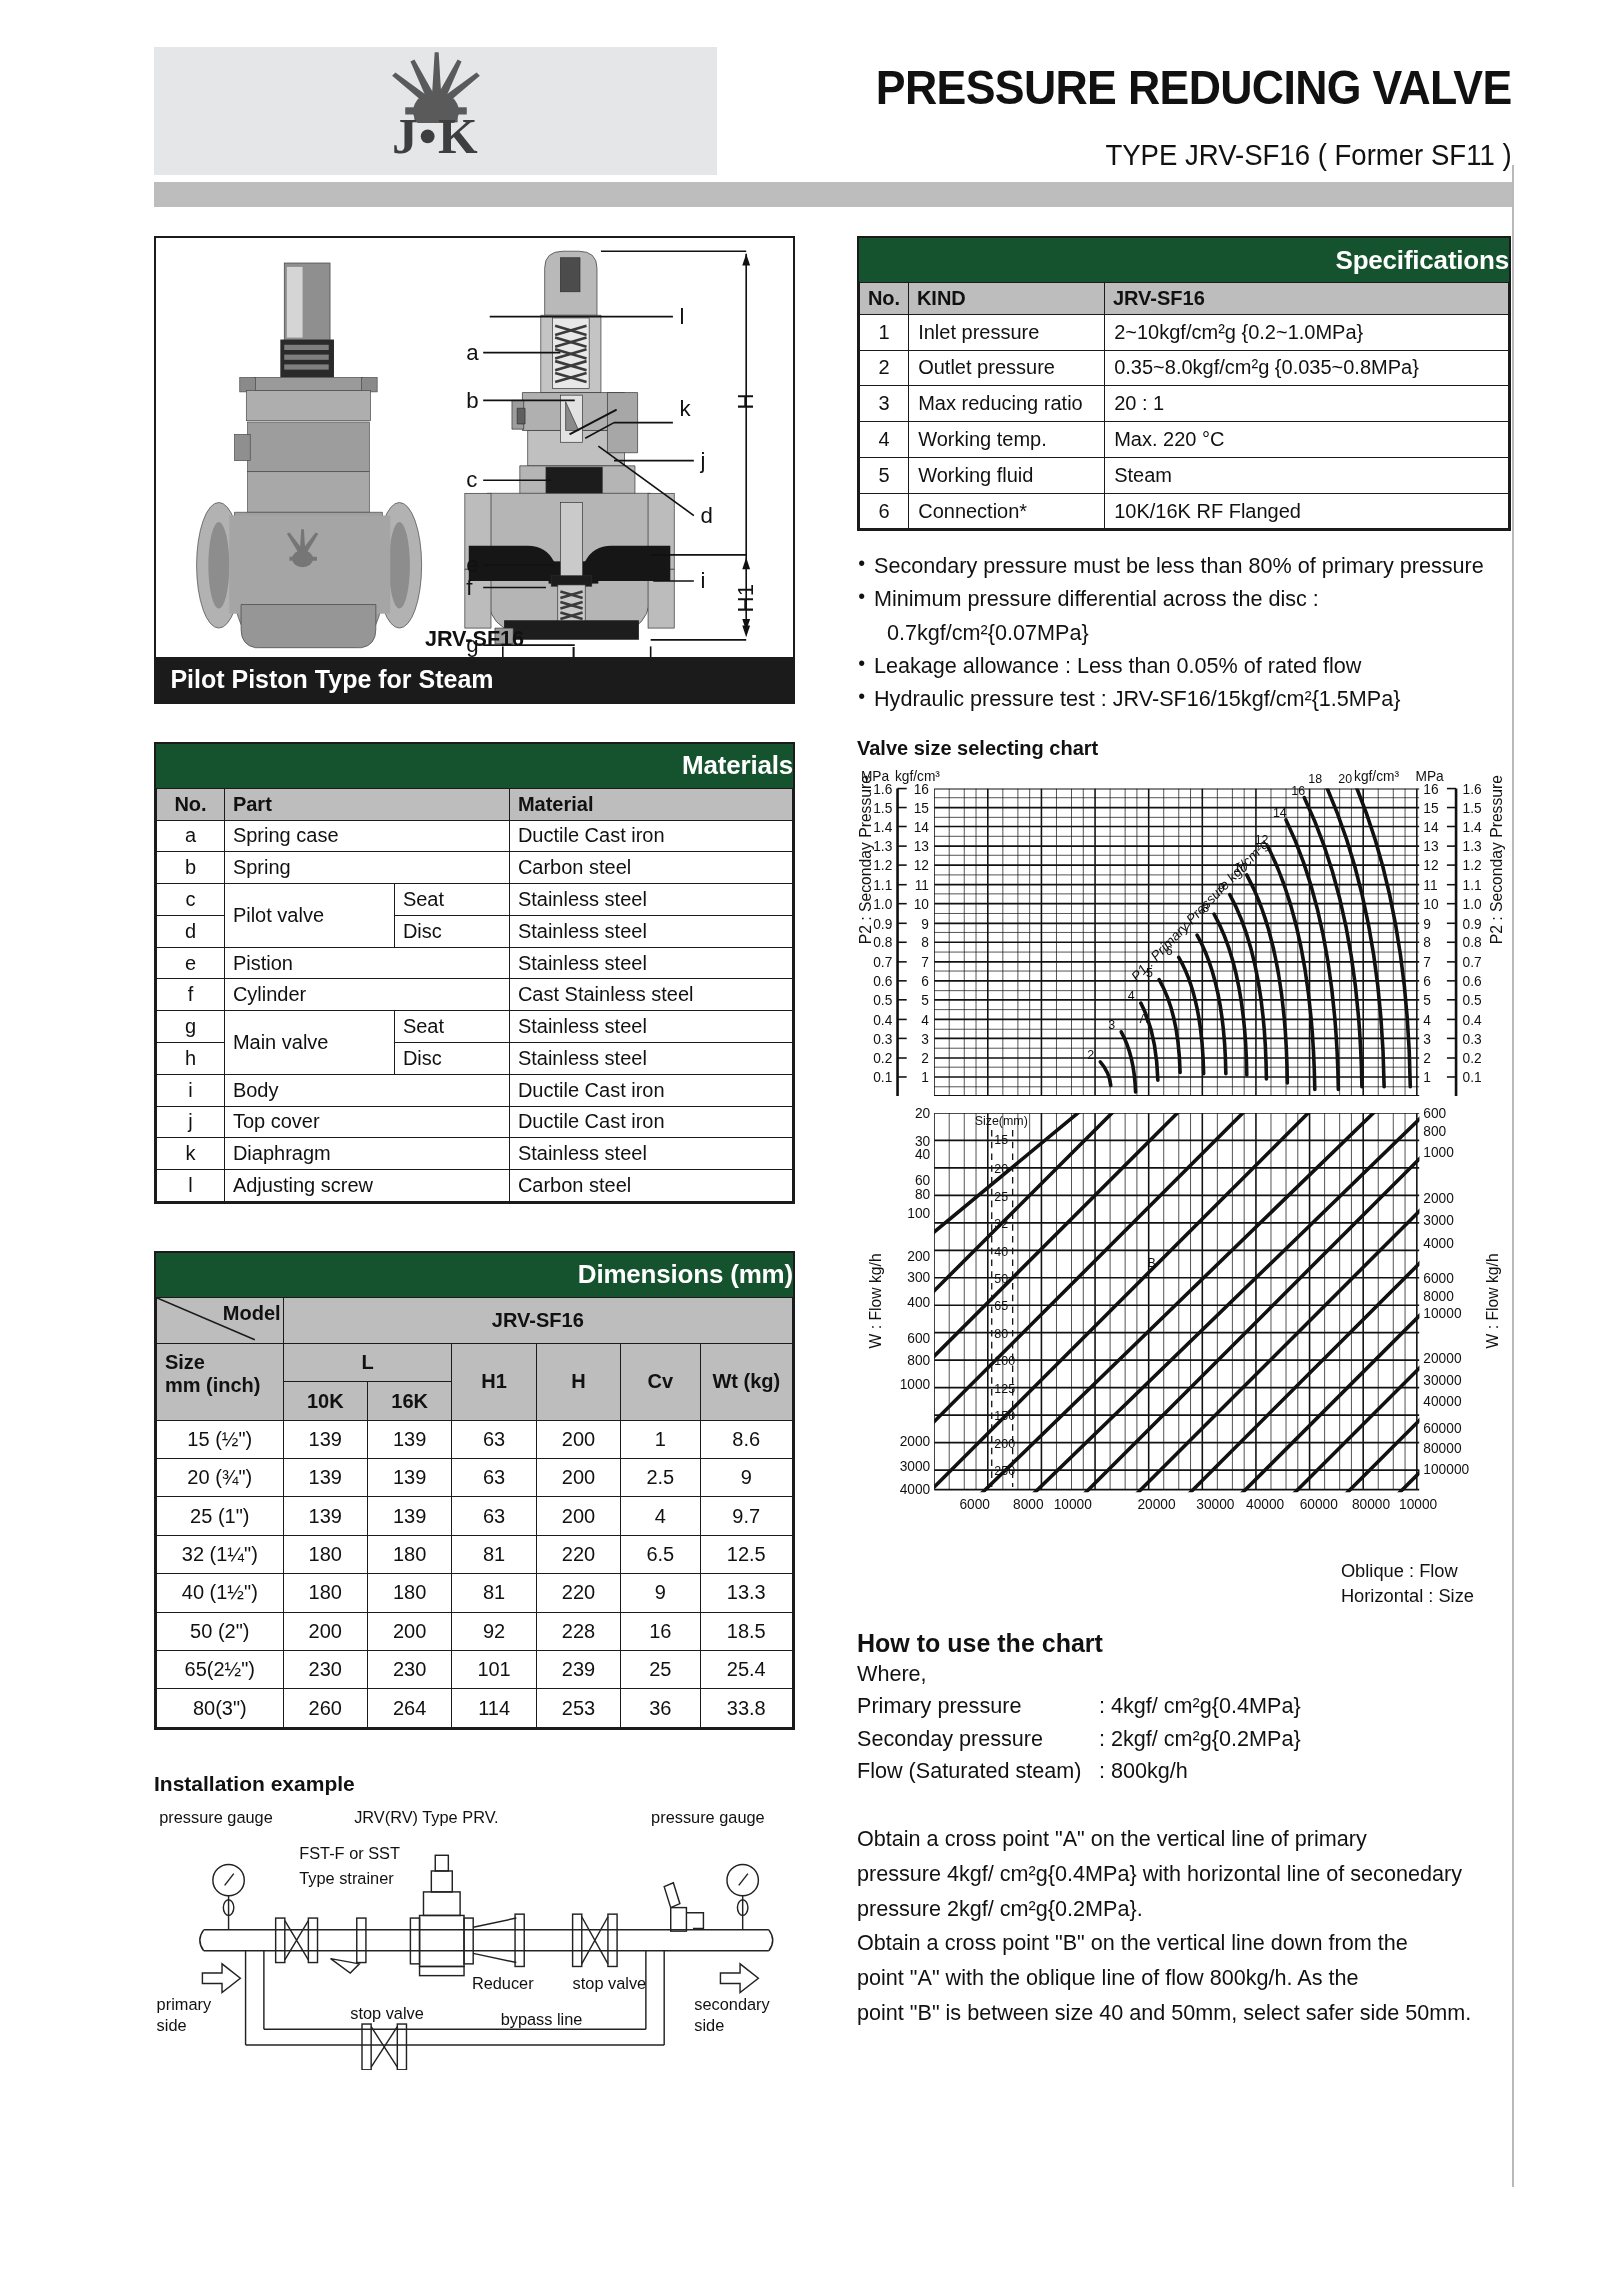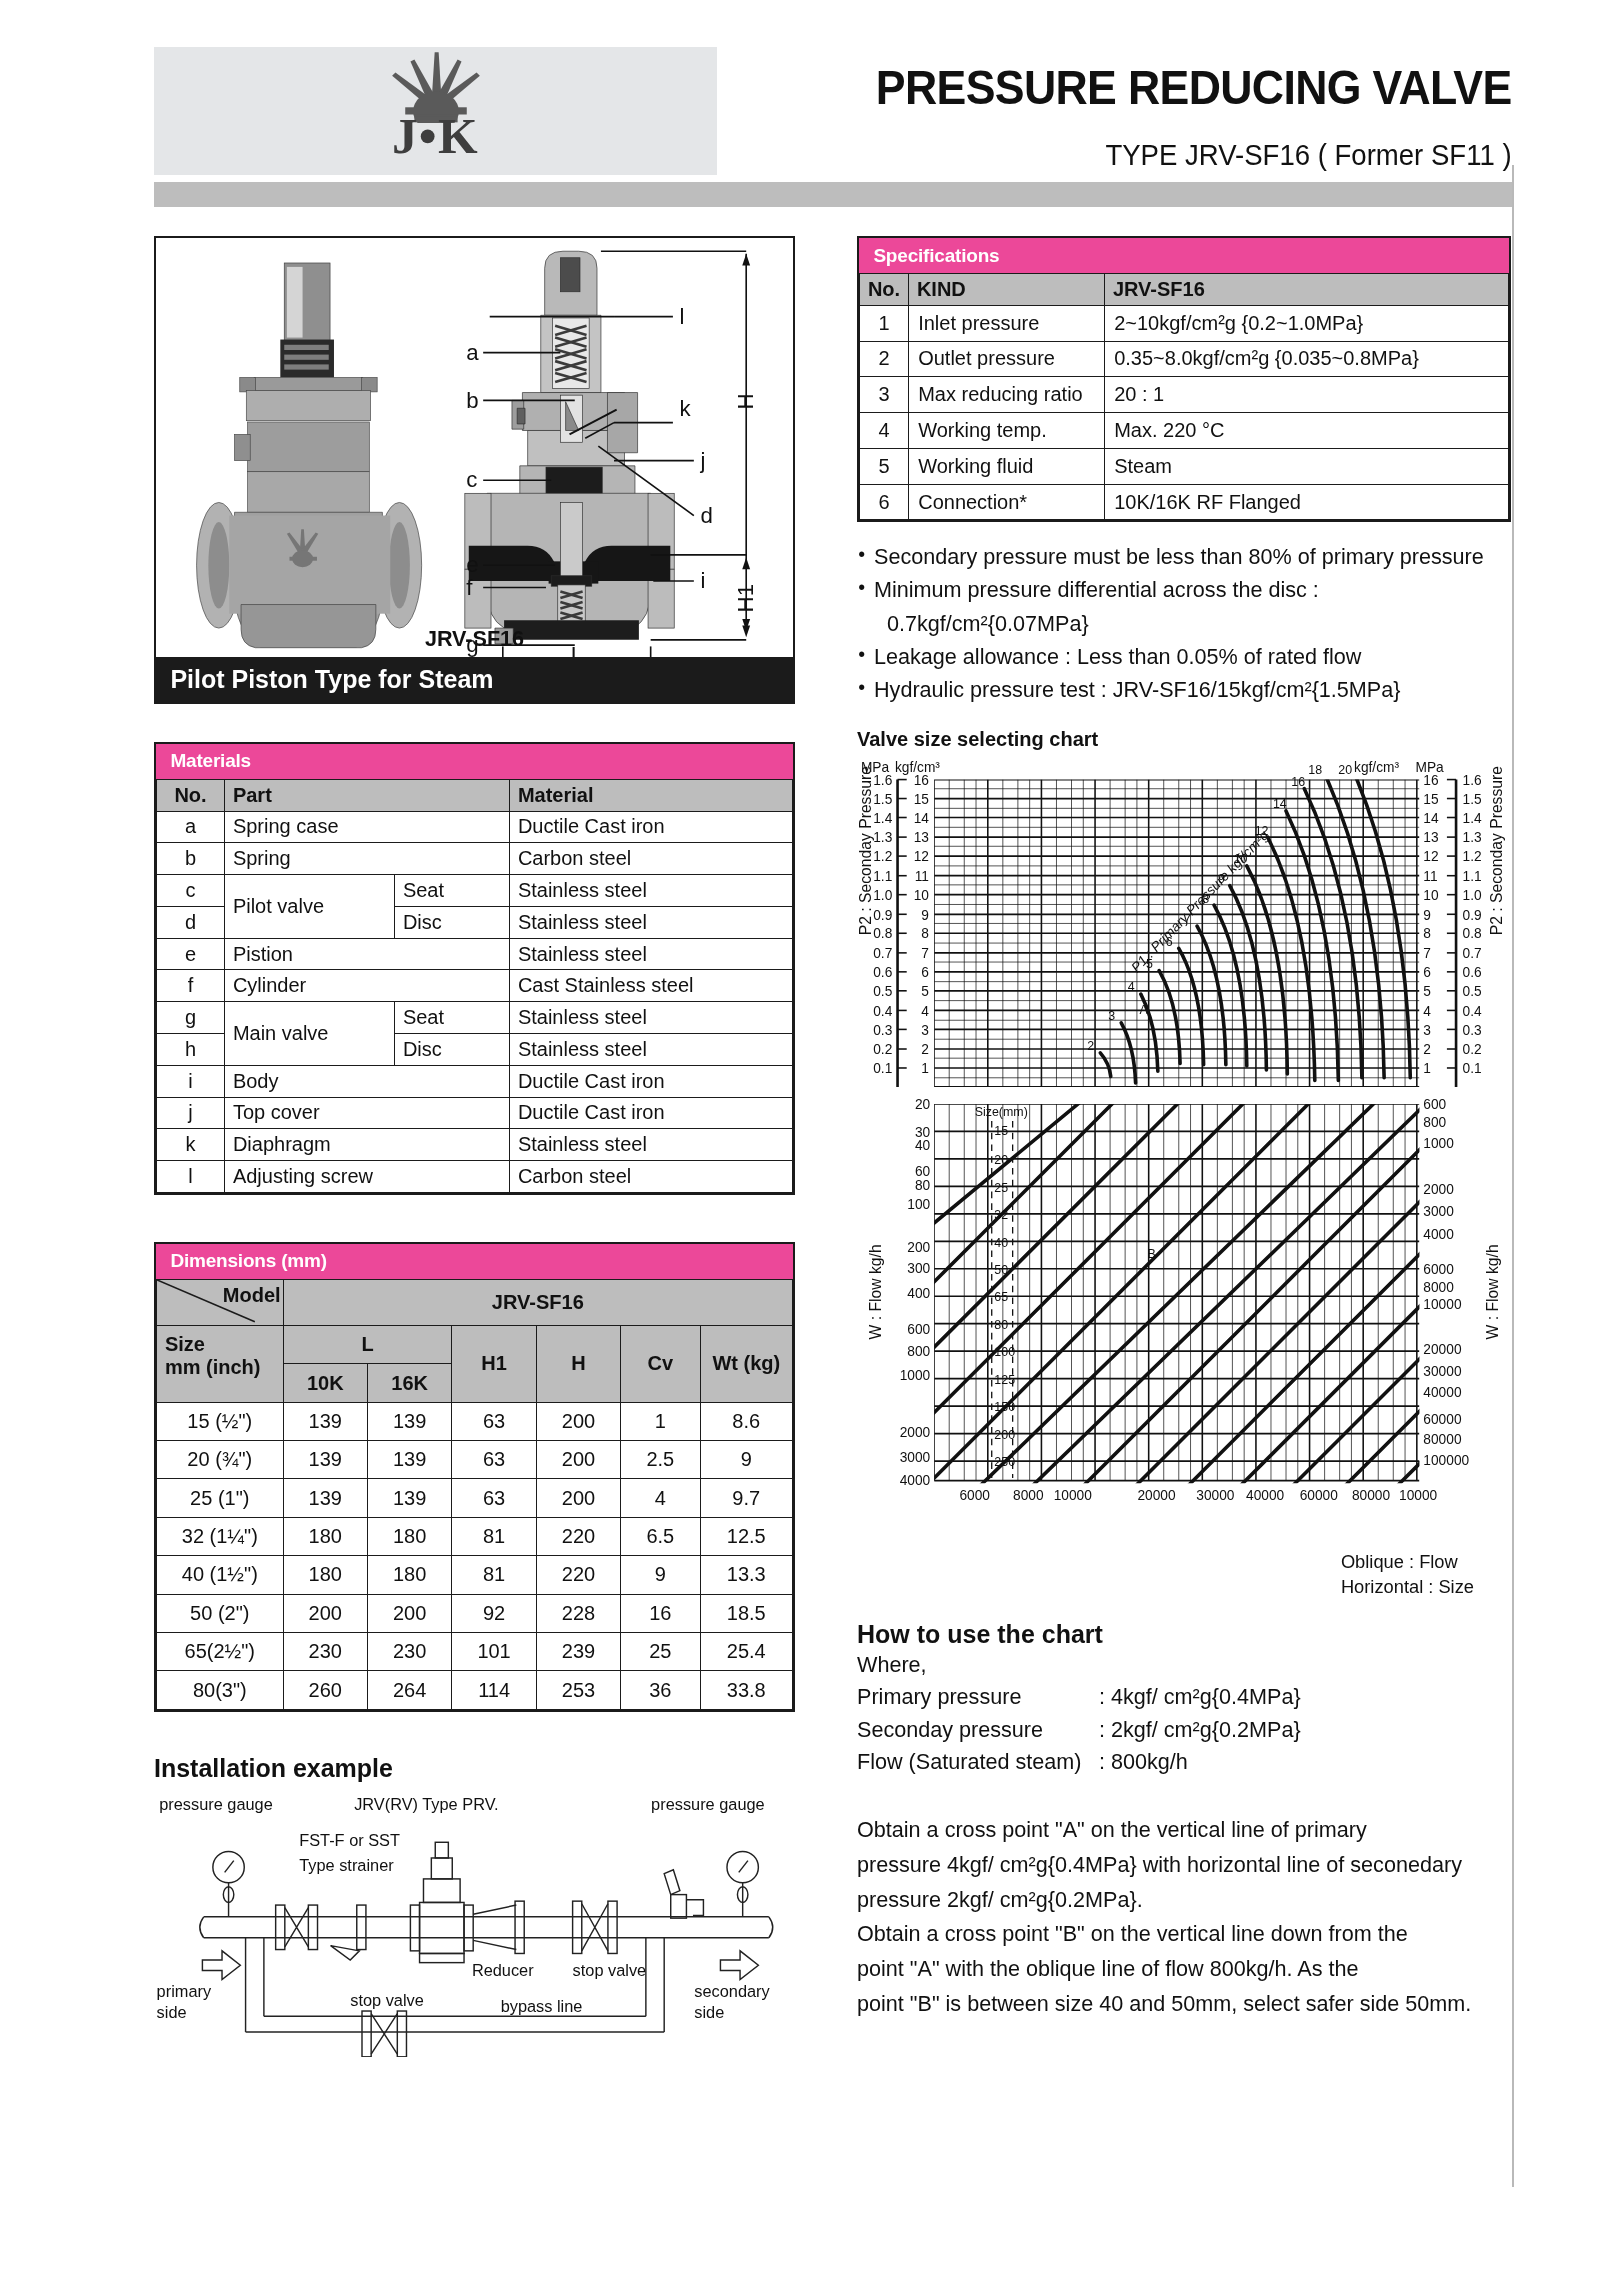--- a/index.html
+++ b/index.html
@@ -16,22 +16,22 @@
   .logo-rays{position:absolute;left:0;top:0;width:164px;height:72px;}
   .logo-jk{position:absolute;left:0;top:60px;width:164px;text-align:center;
            font-family:"Liberation Serif",serif;font-weight:700;font-size:51px;color:#3e3e3e;letter-spacing:1.3px;line-height:1;}
   .title{position:absolute;right:111px;top:60px;font-size:48px;font-weight:700;letter-spacing:-0.7px;
          transform:scaleX(.93);transform-origin:right center;white-space:nowrap;}
   .subtitle{position:absolute;right:111px;top:139px;font-size:29px;font-weight:400;
             transform:scaleX(.95);transform-origin:right center;white-space:nowrap;}
   .grayband{position:absolute;left:154px;top:182px;width:1358px;height:25px;background:#bdbdbd;}
 
   
-  .blk-title{background:#ec4899;color:#fff;font-size:19px;font-weight:700;
-             padding:6.5px 0 6.5px 14.4px;box-sizing:border-box;letter-spacing:-0.2px;}
+  .blk-title{background:#14532d;color:#fff;font-size:26px;font-weight:700;
+             padding:6.5px 0 6.5px 14.4px;box-sizing:border-box;letter-spacing:-0.2px;text-align:right;}
 
   table{border-collapse:collapse;width:100%;}
   td,th{border:1.3px solid #1b1b1b;font-size:20px;font-weight:400;padding:3.9px 7.9px;
         box-sizing:border-box;text-align:left;vertical-align:middle;color:#111;}
   th{background:#bdbdbd;font-weight:700;}
   .ctr{text-align:center;}
 
   
   .left{position:absolute;left:154px;top:236px;width:641px;}
 
@@ -43,21 +43,21 @@
   .mat-wrap{margin-top:38px;border:2.6px solid #1b1b1b;box-sizing:border-box;}
   .mat-wrap table td{font-size:20px;}
 
   .dim-wrap{margin-top:47px;border:2.6px solid #1b1b1b;box-sizing:border-box;}
   .dim-wrap td,.dim-wrap th{text-align:center;font-size:20px;padding:7.2px 2.6px;}
   .dim-wrap td.sz{font-size:20px;}
   .corner{position:relative;background:#bdbdbd;}
   .corner .mdl{position:absolute;right:2px;top:3.9px;font-weight:700;font-size:20px;}
   .corner svg{position:absolute;left:0;top:0;}
 
-  .install-h{margin-top:42px;font-size:25px;font-weight:700;}
+  .install-h{margin-top:42px;font-size:21px;font-weight:700;}
   .install-d{position:relative;width:641px;height:262px;margin-top:12px;}
 
   
   .right{position:absolute;left:857px;top:236px;width:654px;}
   .spec-wrap{border:2.6px solid #1b1b1b;box-sizing:border-box;}
   .spec-wrap td{font-size:20px;padding:5.9px 9.2px;}
   .spec-wrap td.n{text-align:center;width:41px;}
   .spec-wrap th.n{text-align:center;width:41px;}
   .spec-wrap td.k{width:196px;}
   .spec-wrap th.k{width:196px;}

